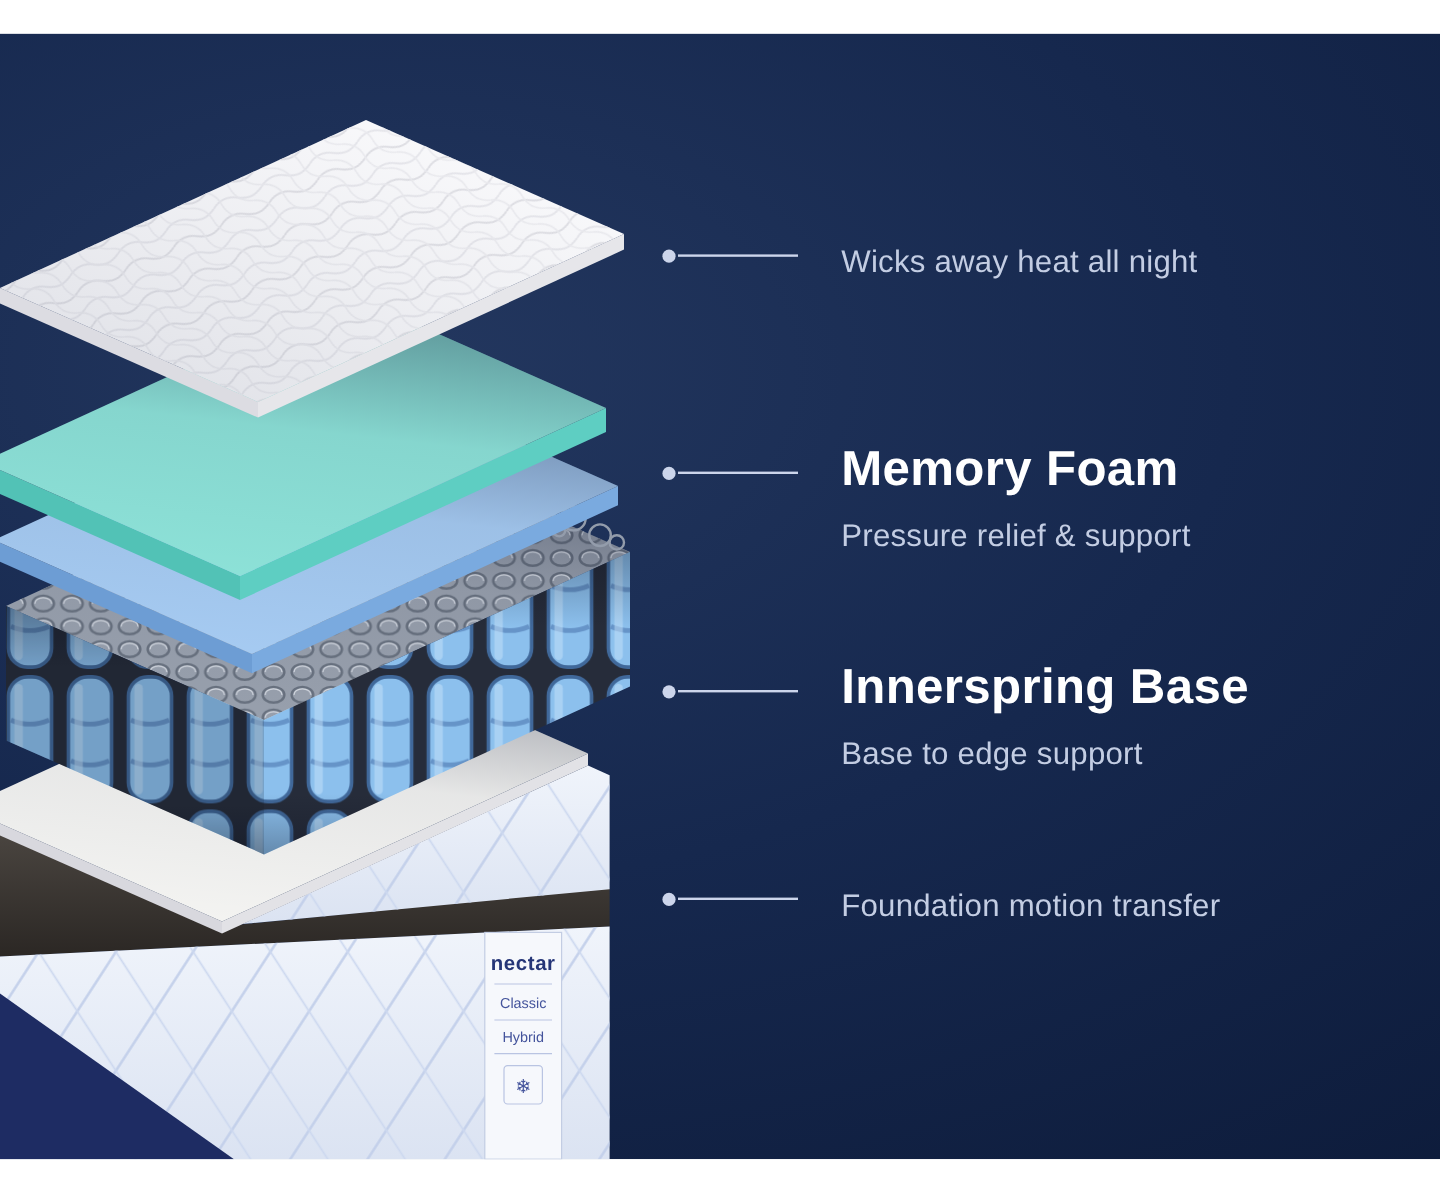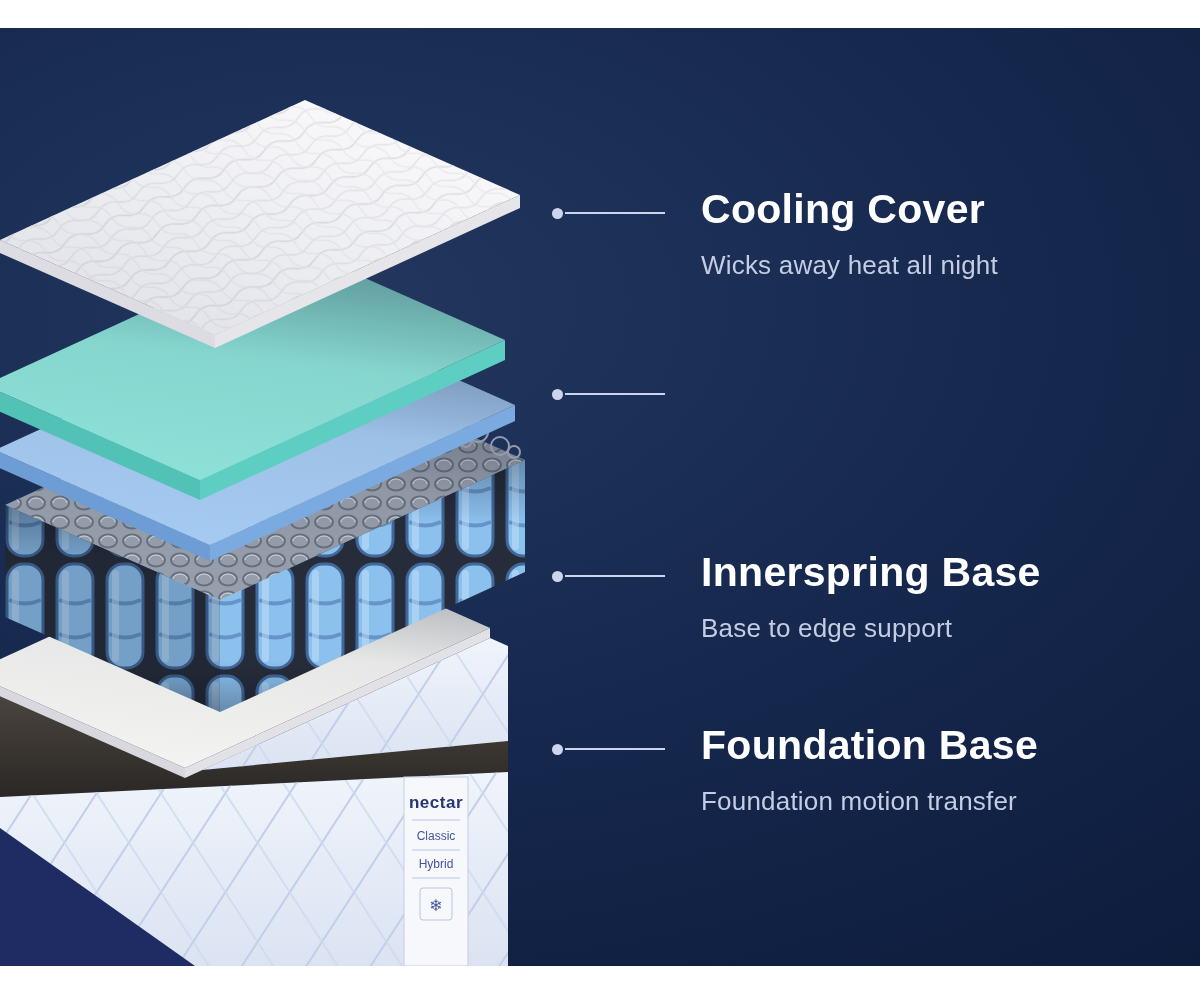--- a/index.html
+++ b/index.html
@@ -149,40 +149,42 @@
       <polygon points="215,335 520,195 305,100 0,240" fill="url(#quiltA)"></polygon>
       <polygon points="215,335 520,195 305,100 0,240" fill="url(#quiltB)"></polygon>
       <polygon points="215,335 520,195 305,100 0,240" fill="url(#covGrad)"></polygon>
     </g>
   </svg>
 
   <div class="callout" style="top:186px;">
     <span class="dot"></span>
     <span class="line"></span>
     <div class="text">
-      <h2>Cooling Cover</h2>
       <p>Wicks away heat all night</p>
     </div>
   </div>
 
   <div class="callout" style="top:367px;">
     <span class="dot"></span>
     <span class="line"></span>
+    <div class="text">
+      <h2>Memory Foam</h2>
+      <p>Pressure relief &amp; support</p>
+    </div>
   </div>
 
   <div class="callout" style="top:549px;">
     <span class="dot"></span>
     <span class="line"></span>
     <div class="text">
       <h2>Innerspring Base</h2>
       <p>Base to edge support</p>
     </div>
   </div>
 
   <div class="callout" style="top:722px;">
     <span class="dot"></span>
     <span class="line"></span>
     <div class="text">
-      <h2>Foundation Base</h2>
       <p>Foundation motion transfer</p>
     </div>
   </div>
 </div>
 
 </body></html>

